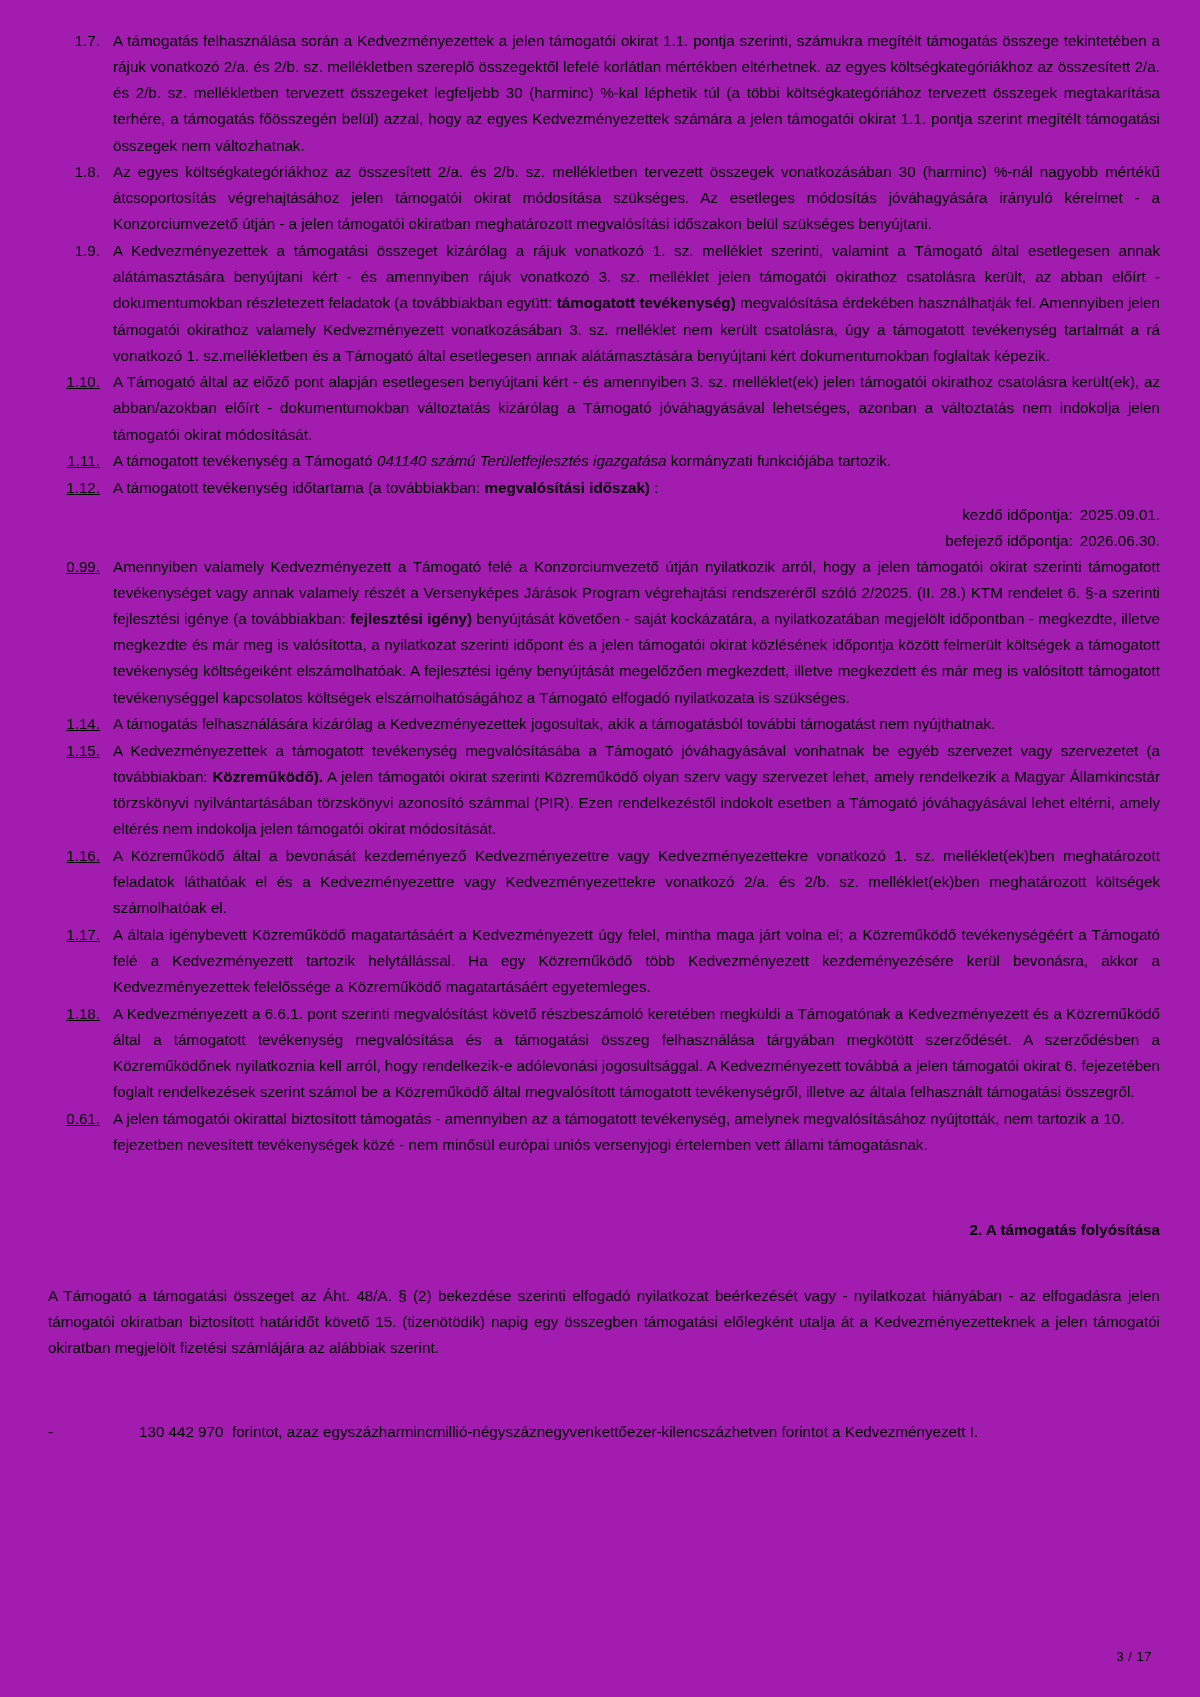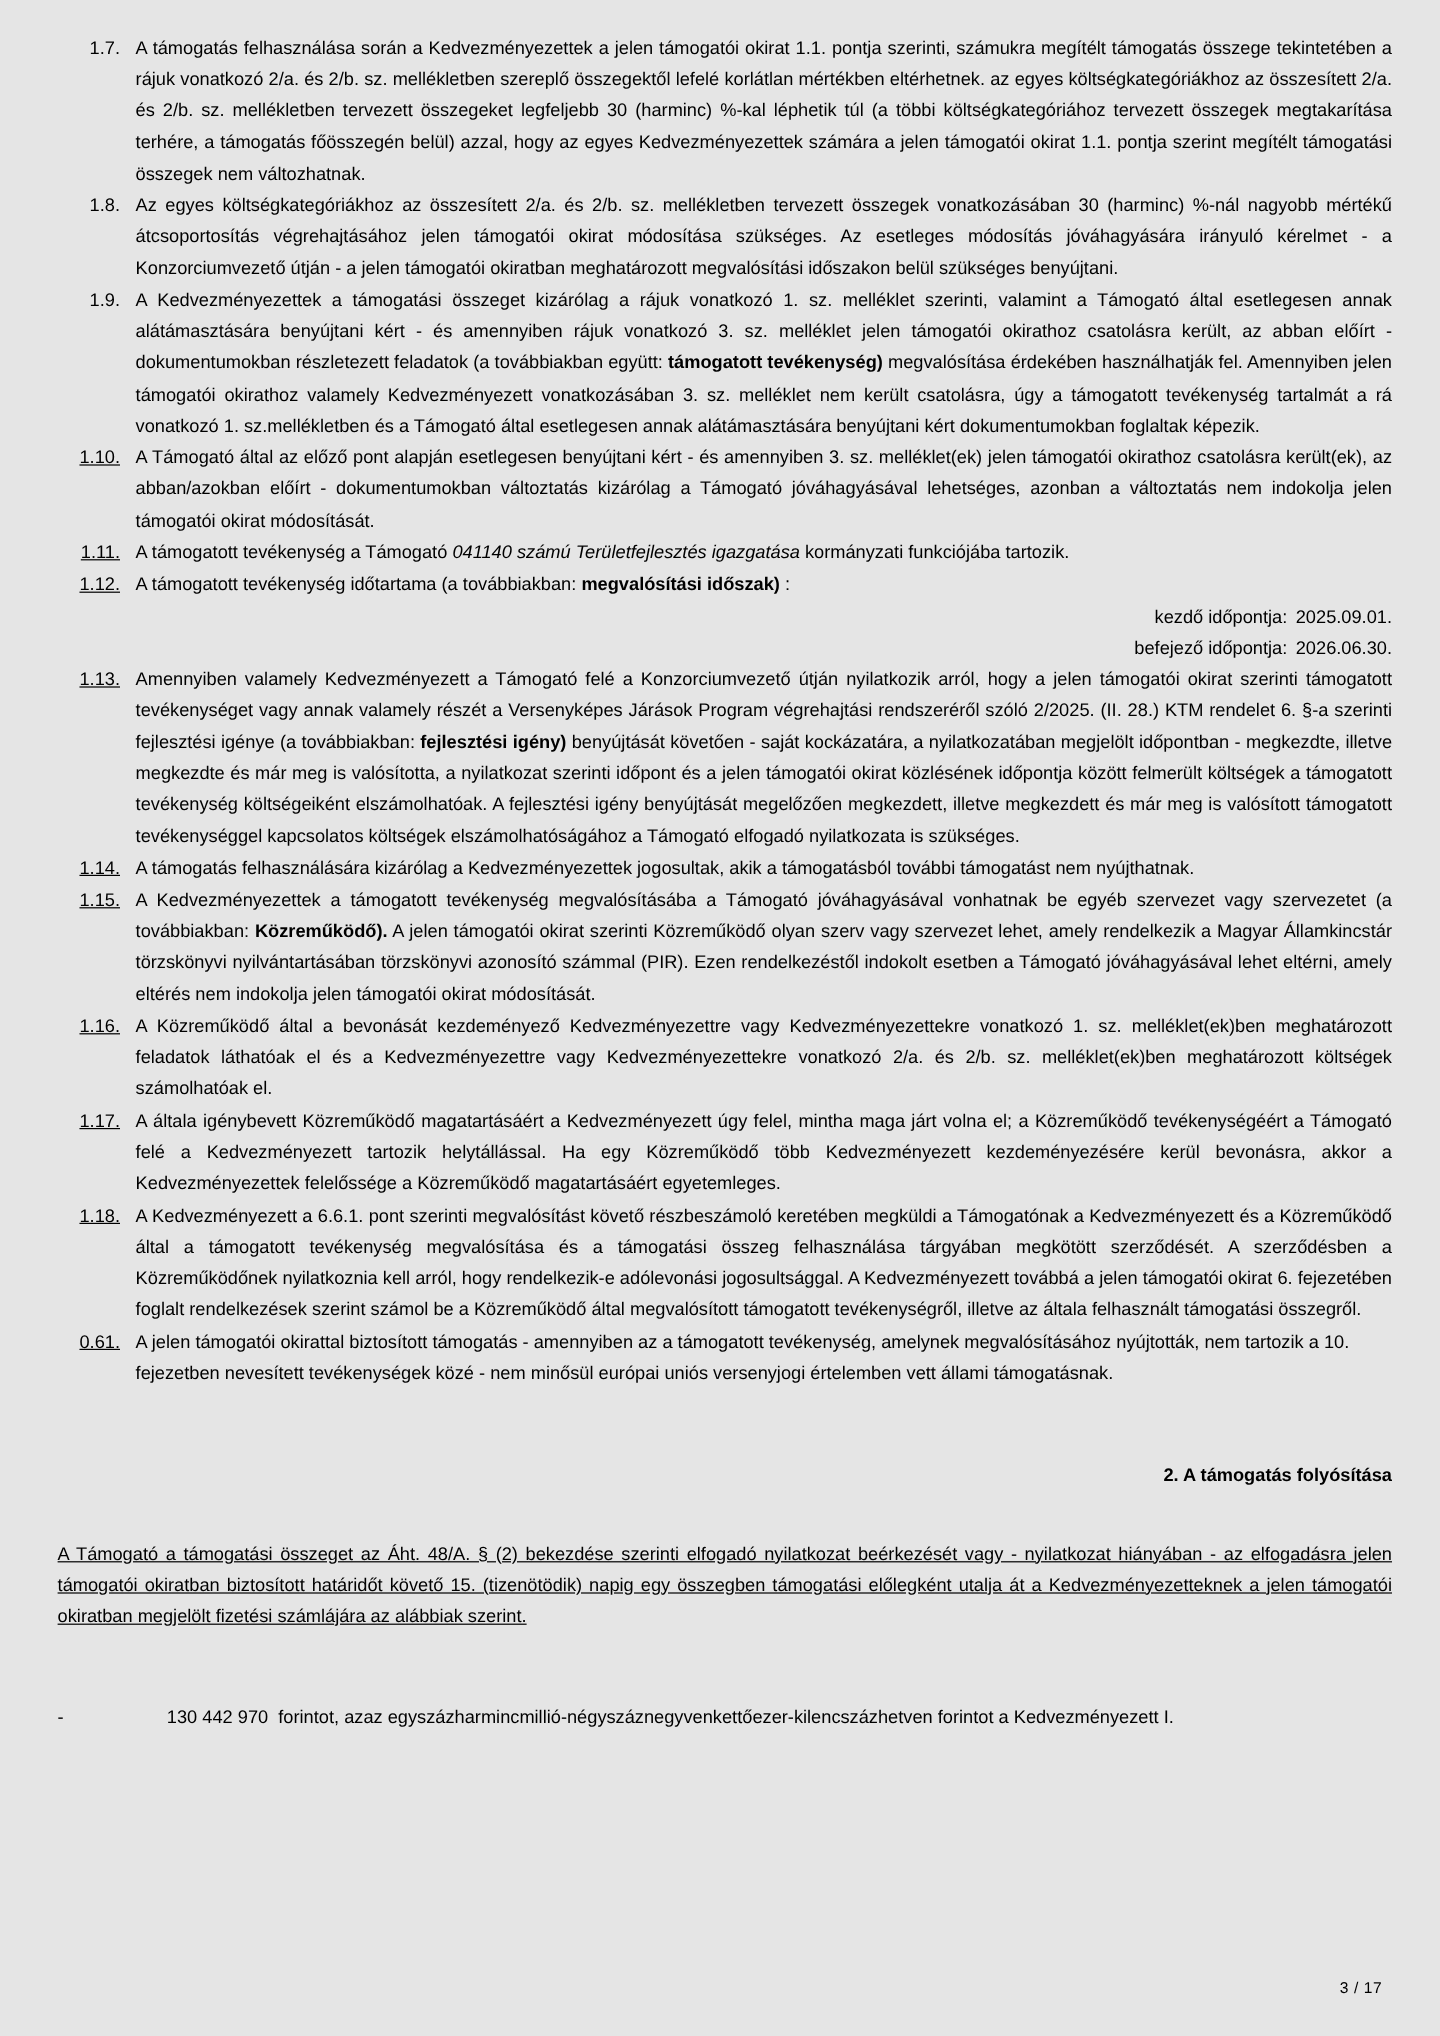--- a/index.html
+++ b/index.html
@@ -11,21 +11,21 @@
   body {
     font-family: "Liberation Sans", sans-serif;
     color: #000000;
   }
   .page {
     position: relative;
     width: 1200px;
     height: 1697px;
     box-sizing: border-box;
     padding: 28px 40px 0 48px;
-    background: #e5e5e5;
+    background: #a21caf;
     overflow: hidden;
   }
   .doc-body {
     width: 1112px;
   }
   
   .clause {
     display: flex;
     align-items: flex-start;
     font-size: 15.2px;
@@ -74,21 +74,20 @@
   }
   .spacer-xl { height: 58px; }
   .spacer-l  { height: 40px; }
   
   .para {
     font-size: 15.2px;
     line-height: 1.72;
     text-align: justify;
     text-justify: inter-word;
     margin: 0;
-    text-decoration: underline;
   }
   
   .dash-item {
     display: flex;
     align-items: flex-start;
     font-size: 15.2px;
     line-height: 1.72;
   }
   .dash-item .dash {
     flex: 0 0 auto;
@@ -143,21 +142,21 @@
     </div>
 
     <div class="clause">
       <span class="num wide">1.12.</span>
       <span class="body nojust"><span>A támogatott tevékenység időtartama (a továbbiakban: </span><b>megvalósítási időszak)</b><span> :</span></span>
     </div>
     <div class="subline"><span>kezdő időpontja:</span><span class="gap"></span><span>2025.09.01.</span></div>
     <div class="subline"><span>befejező időpontja:</span><span class="gap"></span><span>2026.06.30.</span></div>
 
     <div class="clause">
-      <span class="num wide">1.13.</span>
+      <span class="num wide">0.99.</span>
       <span class="body"><span>Amennyiben valamely Kedvezményezett a Támogató felé a Konzorciumvezető útján nyilatkozik arról, hogy a jelen támogatói okirat szerinti támogatott tevékenységet vagy annak valamely részét a Versenyképes Járások Program végrehajtási rendszeréről szóló 2/2025. (II. 28.) KTM rendelet 6. §-a szerinti fejlesztési igénye (a továbbiakban: </span><b>fejlesztési igény)</b><span> benyújtását követően - saját kockázatára, a nyilatkozatában megjelölt időpontban - megkezdte, illetve megkezdte és már meg is valósította, a nyilatkozat szerinti időpont és a jelen támogatói okirat közlésének időpontja között felmerült költségek a támogatott tevékenység költségeiként elszámolhatóak. A fejlesztési igény benyújtását megelőzően megkezdett, illetve megkezdett és már meg is valósított támogatott tevékenységgel kapcsolatos költségek elszámolhatóságához a Támogató elfogadó nyilatkozata is szükséges.</span></span>
     </div>
 
     <div class="clause">
       <span class="num wide">1.14.</span>
       <span class="body nojust"><span>A támogatás felhasználására kizárólag a Kedvezményezettek jogosultak, akik a támogatásból további támogatást nem nyújthatnak.</span></span>
     </div>
 
     <div class="clause">
       <span class="num wide">1.15.</span>

